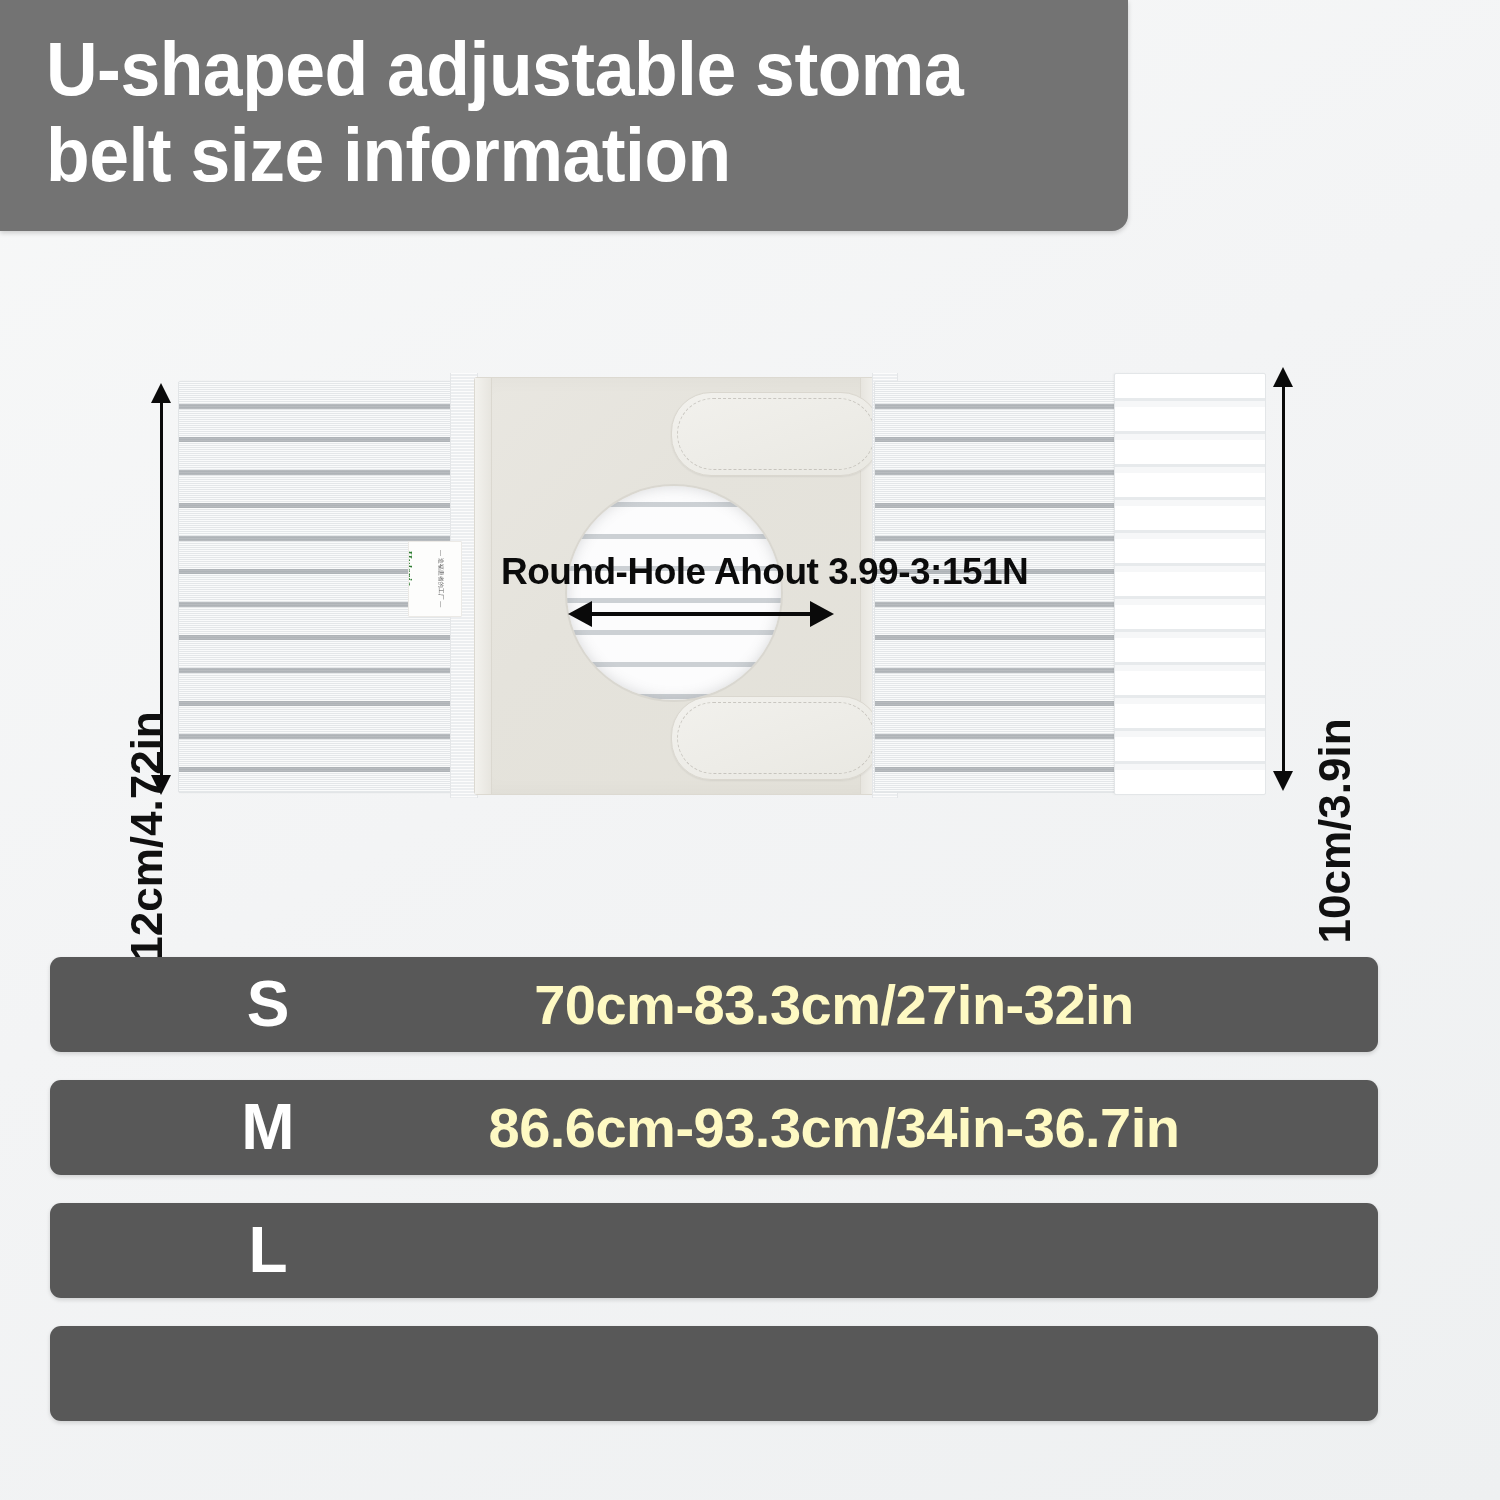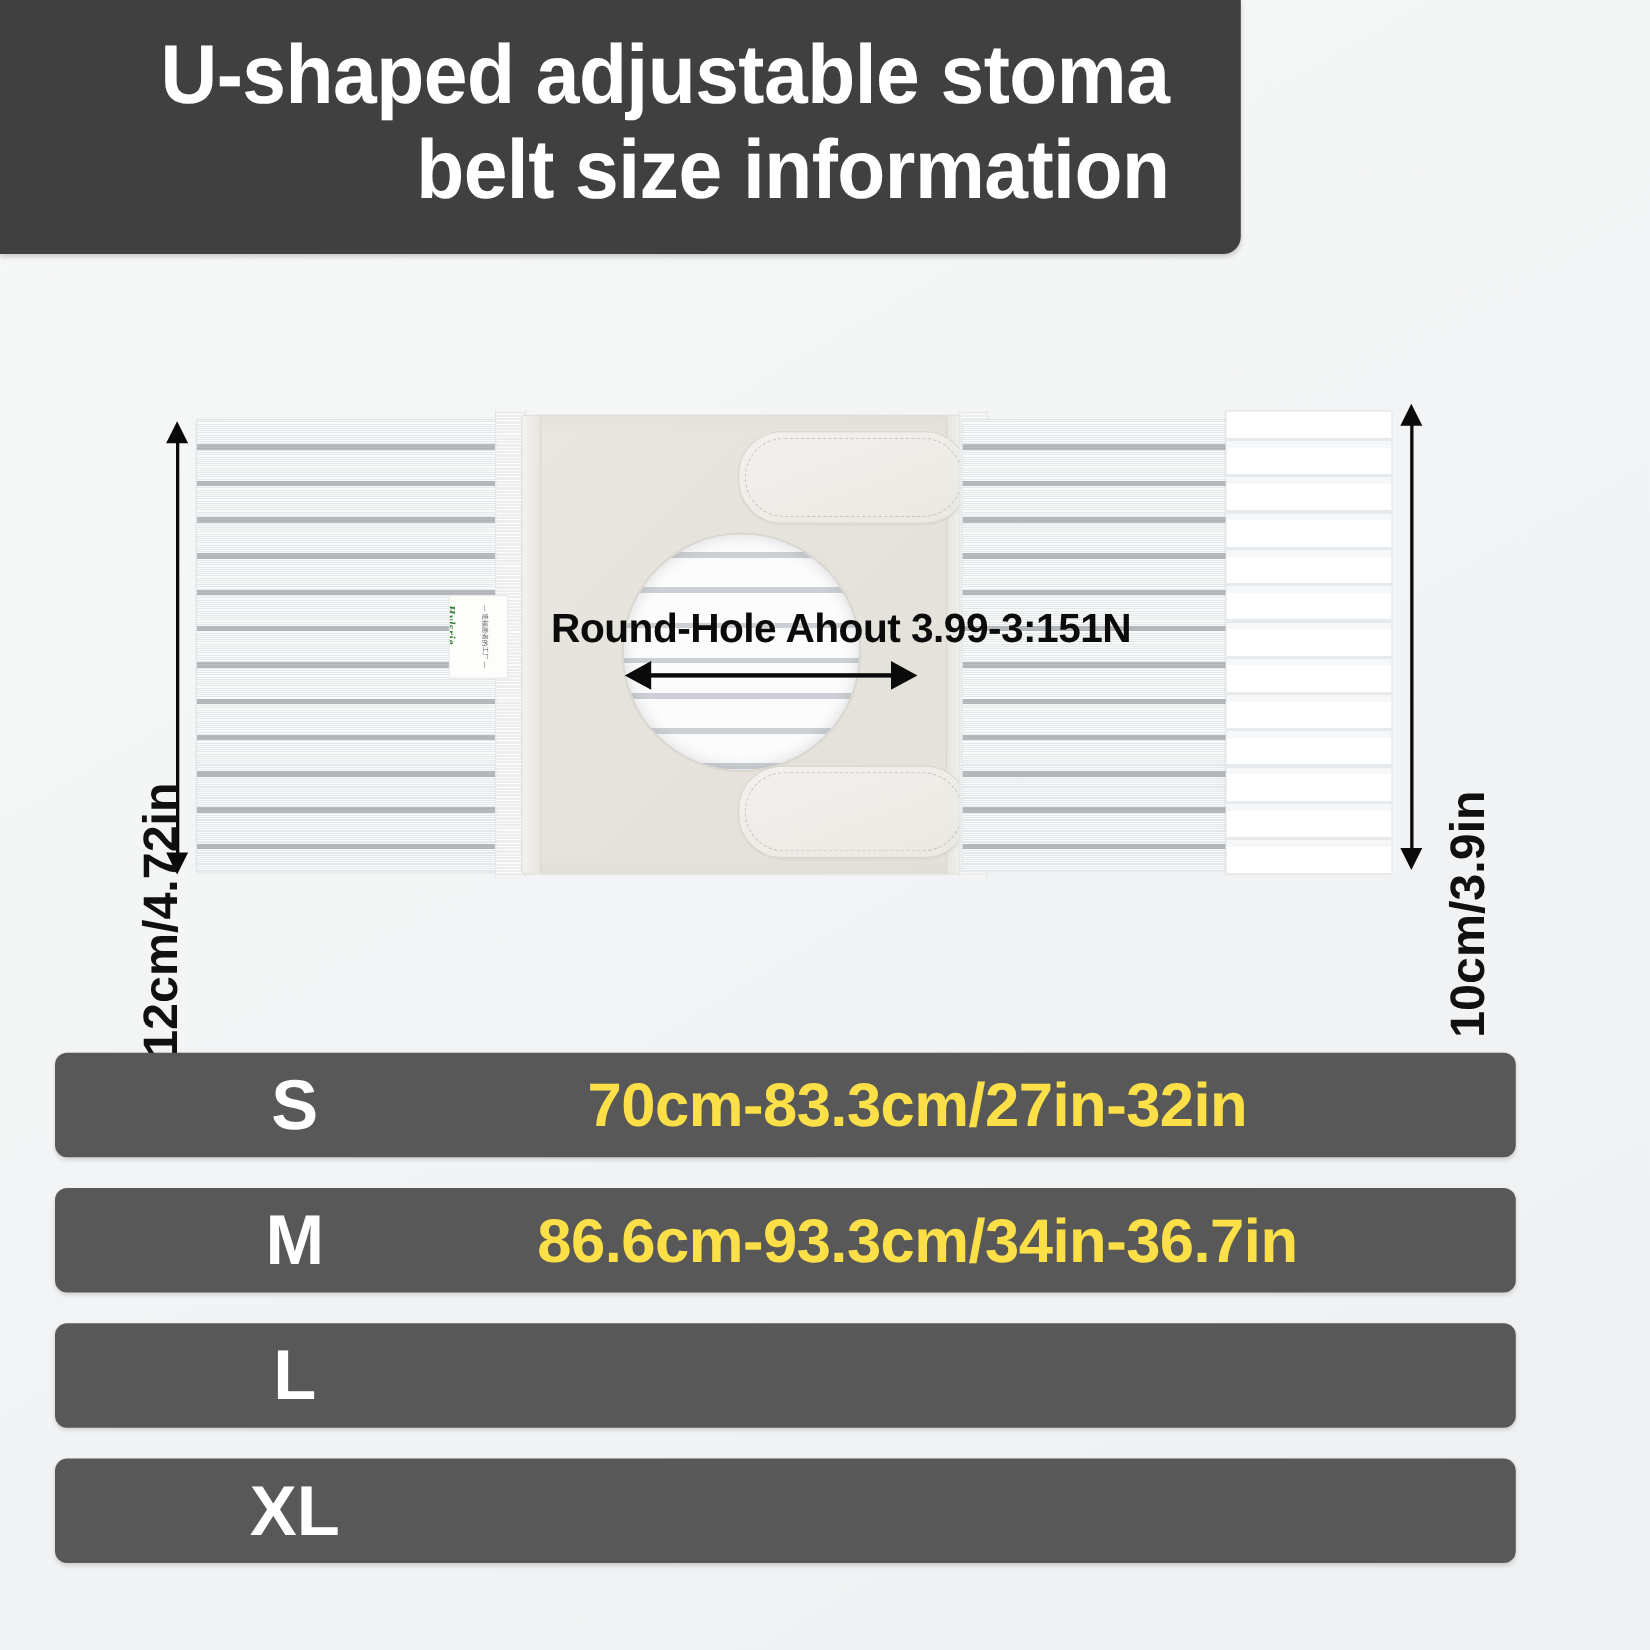--- a/index.html
+++ b/index.html
@@ -15,26 +15,25 @@
     position: relative;
   }
 
   
   .title-banner {
     position: absolute;
     left: 0;
     top: 0;
     width: 1128px;
     height: 231px;
-    background: #404040;
+    background: #737373;
     border-bottom-right-radius: 16px;
     box-shadow: 0 2px 5px rgba(0,0,0,0.18);
     box-sizing: border-box;
     padding: 26px 0 0 46px;
-    text-align: right;
   }
   .title-line {
     color: #ffffff;
     font-family: "Liberation Sans Narrow", "Liberation Sans", sans-serif;
     font-weight: bold;
     font-size: 76px;
     line-height: 86px;
     letter-spacing: -0.5px;
     transform: scaleX(0.94);
     transform-origin: left center;
@@ -329,21 +328,21 @@
     font-size: 64px;
   }
   .size-value {
     position: absolute;
     left: 320px;
     top: 0;
     right: 80px;
     height: 100px;
     line-height: 95px;
     text-align: center;
-    color: #fde047;
+    color: #fef9c3;
     font-family: "Liberation Sans Narrow", "Liberation Sans", sans-serif;
     font-weight: bold;
     font-size: 56px;
     letter-spacing: -0.5px;
     white-space: nowrap;
   }
 </style>
 </head>
 <body>
 
@@ -409,16 +408,15 @@
   <div class="size-row">
     <div class="size-label">M</div>
     <div class="size-value">86.6cm-93.3cm/34in-36.7in</div>
   </div>
 
   <div class="size-row">
     <div class="size-label">L</div>
   </div>
 
   <div class="size-row">
-    <div class="size-label">XL</div>
   </div>
 
 </div>
 
 </body></html>

